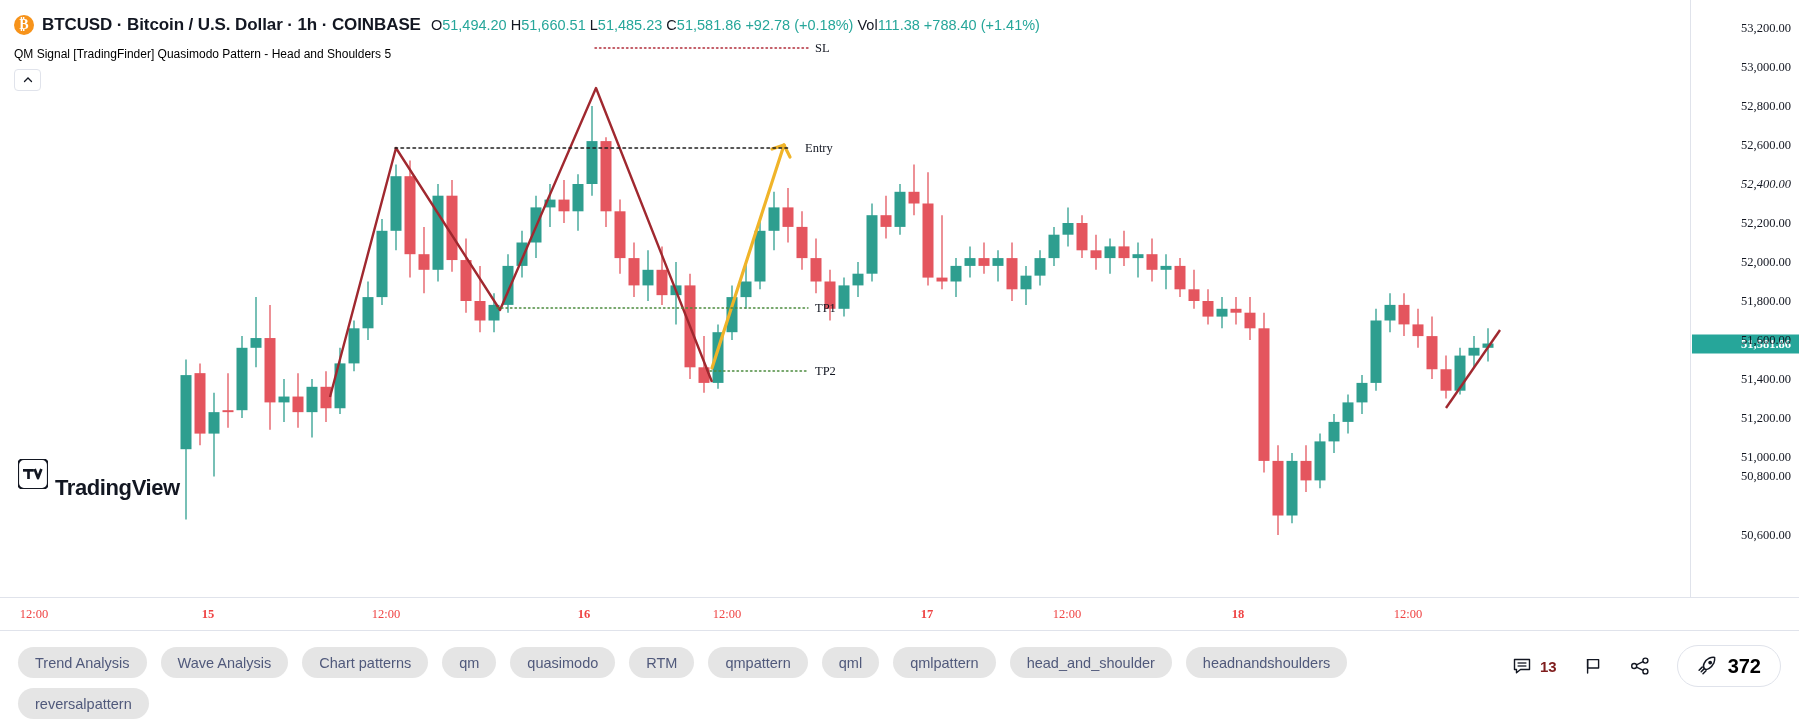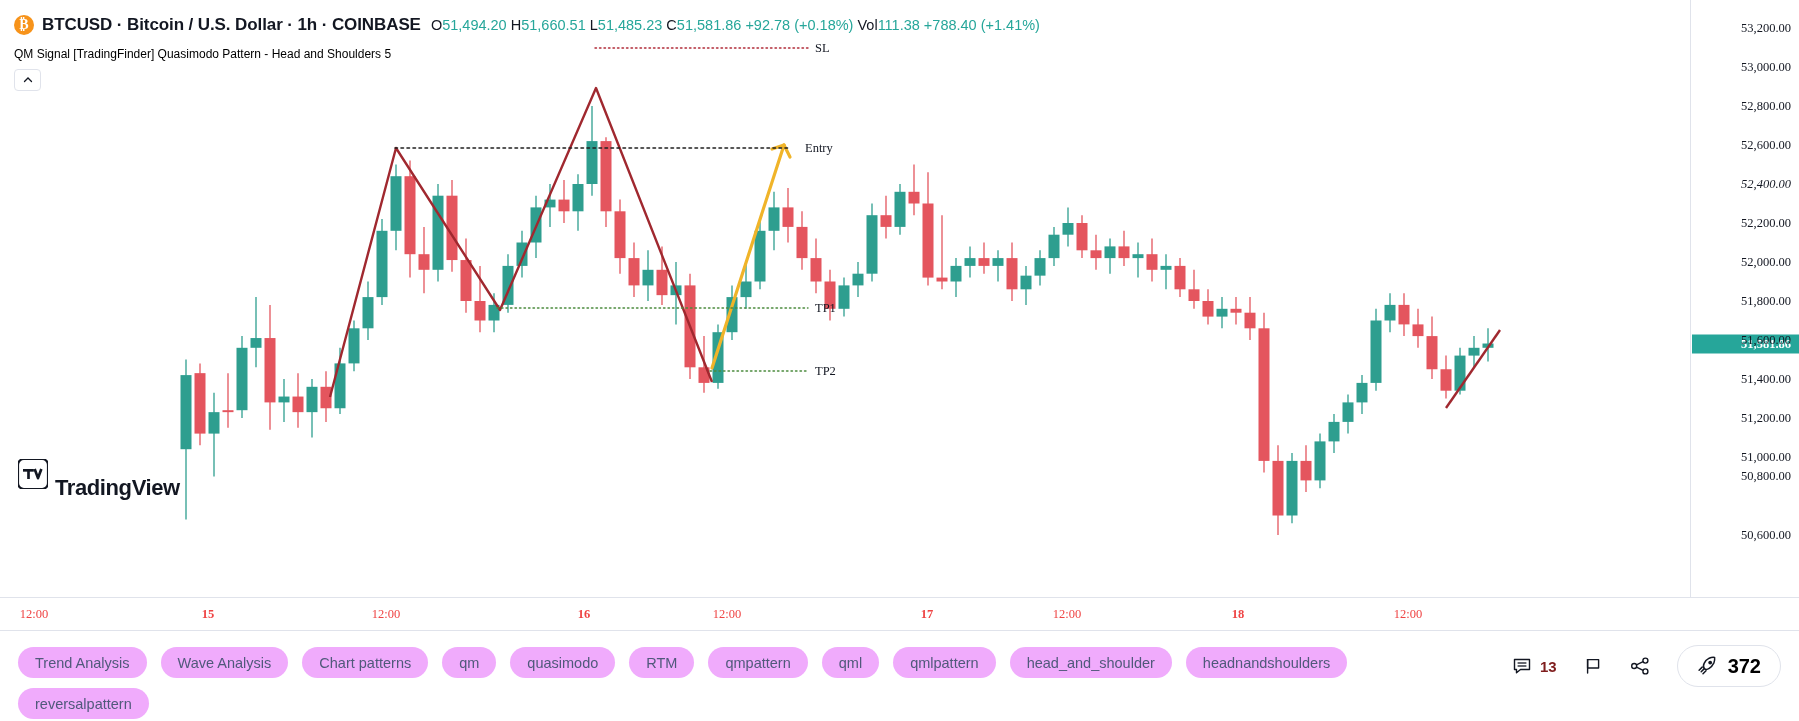--- a/index.html
+++ b/index.html
@@ -99,21 +99,21 @@
   
   #footer {
     position: absolute; left: 0; top: 631px; width: 1799px; height: 90px;
     background: #fff;
   }
   #tags {
     position: absolute; left: 18px; top: 16px; width: 1420px;
     display: flex; flex-wrap: wrap; gap: 10px 14px;
   }
   .tag {
-    background: #f0abfc; color: #50597b;
+    background: #e5e5e5; color: #50597b;
     border-radius: 16px; height: 31px; padding: 0 17px;
     display: flex; align-items: center; font-size: 14.5px;
     cursor: pointer; white-space: nowrap;
   }
   #actions {
     position: absolute; right: 18px; top: 14px;
     display: flex; align-items: center; gap: 26px;
   }
   .action { display: flex; align-items: center; gap: 8px; cursor: pointer; color: #131722; }
   .action .count { font-size: 15px; font-weight: 600; color: #7f1d1d; }

